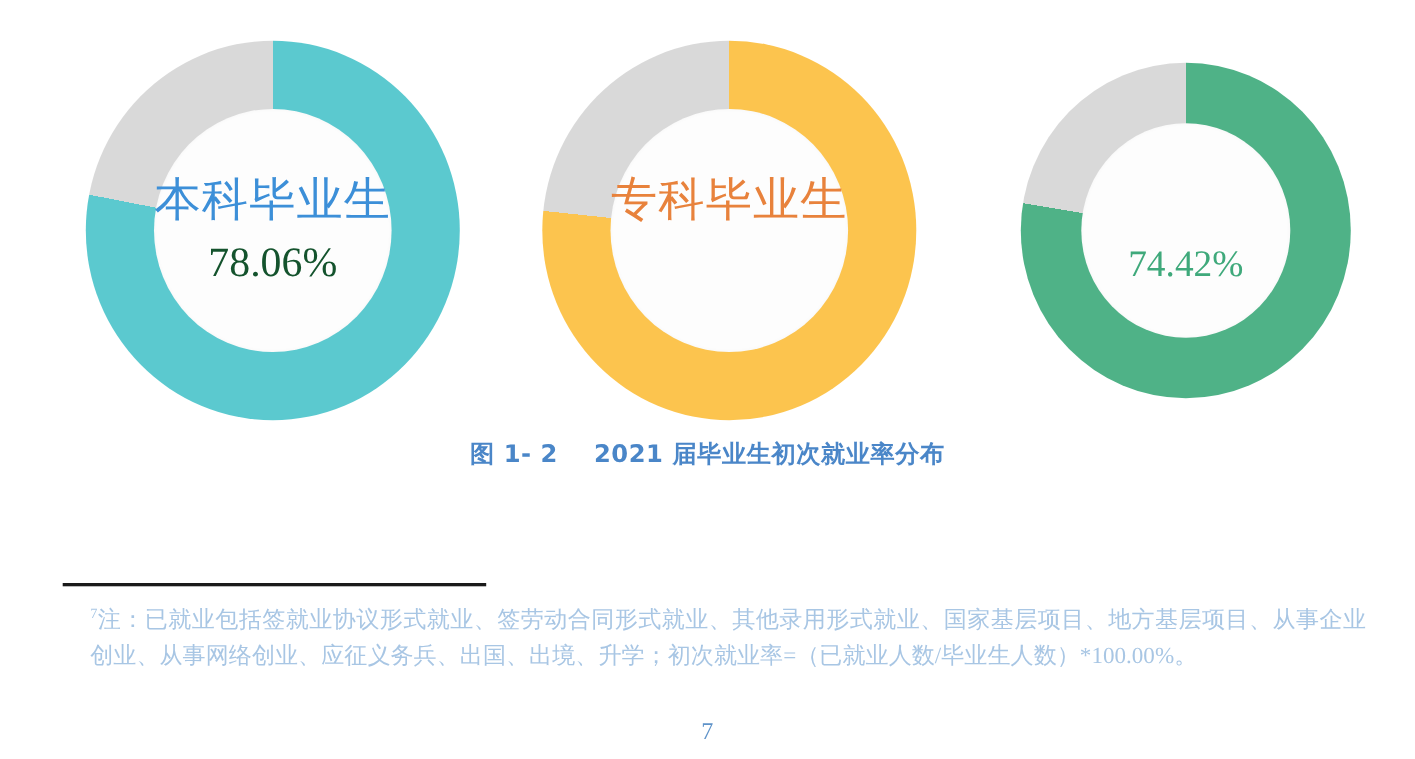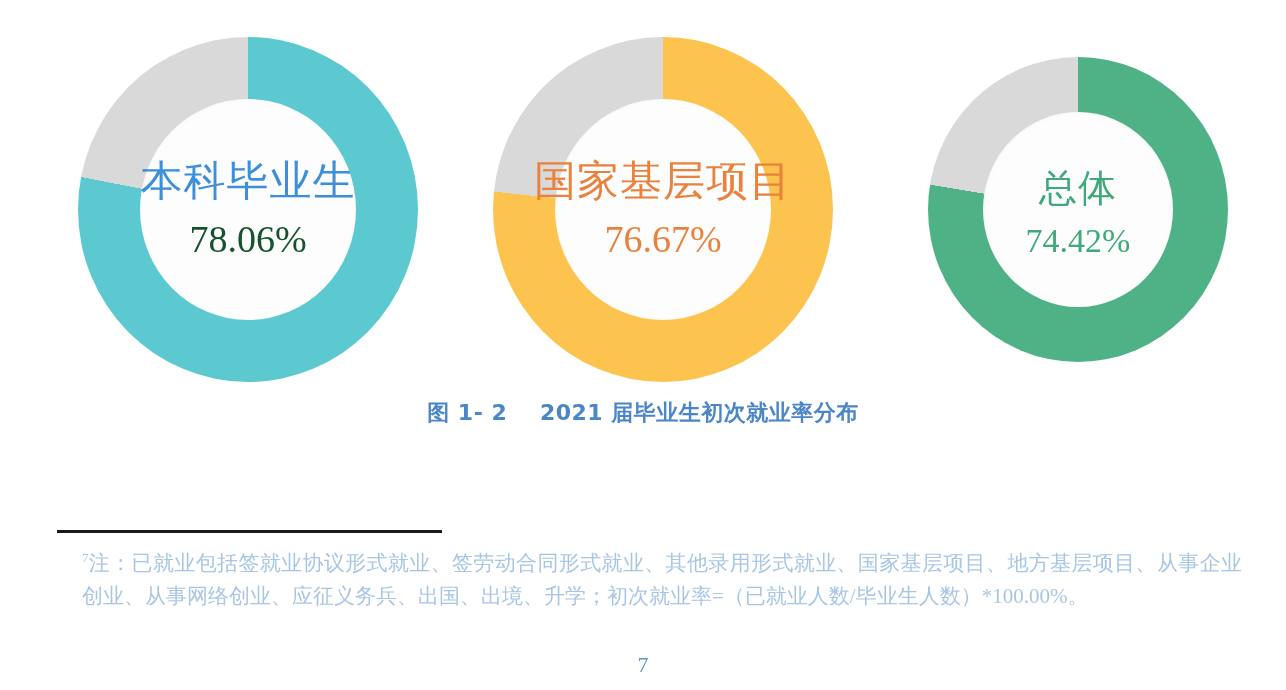--- a/index.html
+++ b/index.html
@@ -137,28 +137,26 @@
   <div class="donut-wrap chart-0">
     <div class="donut" style="background: conic-gradient(rgb(91, 201, 207) 0deg, rgb(91, 201, 207) 281.016deg, rgb(217, 217, 217) 281.016deg, rgb(217, 217, 217) 360deg);"></div>
     <div class="donut-hole"></div>
     <div class="donut-label donut-title" style="color: rgb(60, 143, 216);">本科毕业生</div>
     <div class="donut-label donut-value" style="color: #14532d;">78.06%</div>
   </div>
 
   <div class="donut-wrap chart-1">
     <div class="donut" style="background: conic-gradient(rgb(252, 196, 78) 0deg, rgb(252, 196, 78) 276.012deg, rgb(217, 217, 217) 276.012deg, rgb(217, 217, 217) 360deg);"></div>
     <div class="donut-hole"></div>
-    <div class="donut-label donut-title" style="color: rgb(232, 130, 60);">国家基层项目</div>
-    <div class="donut-label donut-value" style="color: rgb(232, 130, 60);">76.67%</div>
+    <div class="donut-label donut-title" style="color: rgb(232, 130, 60);">专科毕业生</div>
   </div>
 
   <div class="donut-wrap chart-2">
     <div class="donut" style="background: conic-gradient(rgb(79, 178, 135) 0deg, rgb(79, 178, 135) 279.54deg, rgb(217, 217, 217) 279.54deg, rgb(217, 217, 217) 360deg);"></div>
     <div class="donut-hole"></div>
-    <div class="donut-label donut-title" style="color: rgb(63, 169, 123);">总体</div>
     <div class="donut-label donut-value" style="color: rgb(63, 169, 123);">74.42%</div>
   </div>
 
 </div>
 
 <div class="figure-caption" style="color: rgb(74, 134, 200);">图 1- 2    2021 届毕业生初次就业率分布</div>
 
 <div class="footnote-rule"></div>
 <div class="footnote" style="color: rgb(168, 198, 228); margin-left: 25px;"><span class="fn-marker">7</span><span>注：已就业包括签就业协议形式就业、签劳动合同形式就业、其他录用形式就业、国家基层项目、地方基层项目、从事企业创业、从事网络创业、应征义务兵、出国、出境、升学；初次就业率=（已就业人数/毕业生人数）*100.00%。</span></div>
 

